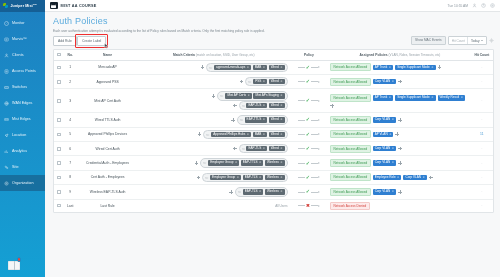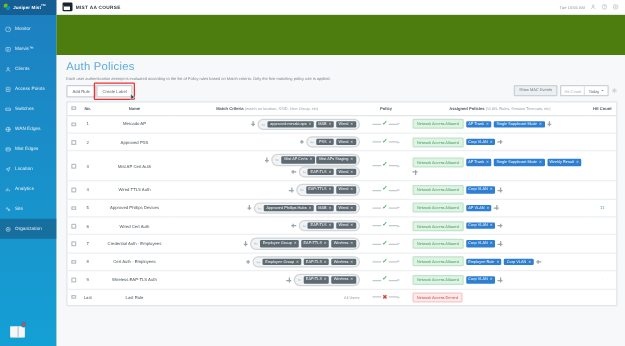--- a/index.html
+++ b/index.html
@@ -53,21 +53,21 @@
   }
   .sb-book .bk:before{
     content:"";position:absolute;left:5.6px;top:0;width:.8px;height:9px;background:#b9c6cf;
   }
   .sb-badge{
     position:absolute;right:-1px;top:-1px;width:4.5px;height:4.5px;border-radius:50%;
     background:#e8453c;border:.5px solid #1a8dc8;
   }
 
   
-  #right { flex:1; display:flex; flex-direction:column; min-width:0; background:#4d7c0f;gap:32px; }
+  #right { flex:1; display:flex; flex-direction:column; min-width:0; background:#6d28d9; }
 
   
   #topbar {
     height:12px; background:#fff; border-bottom:1px solid #e3e6e8;
     display:flex; align-items:center; padding:0 5px; flex:0 0 12px;
   }
   .org-chip {
     width:7.5px;height:7.5px;background:#16222b;border-radius:1px;
     display:flex;align-items:center;justify-content:center;margin-right:3px;
   }

